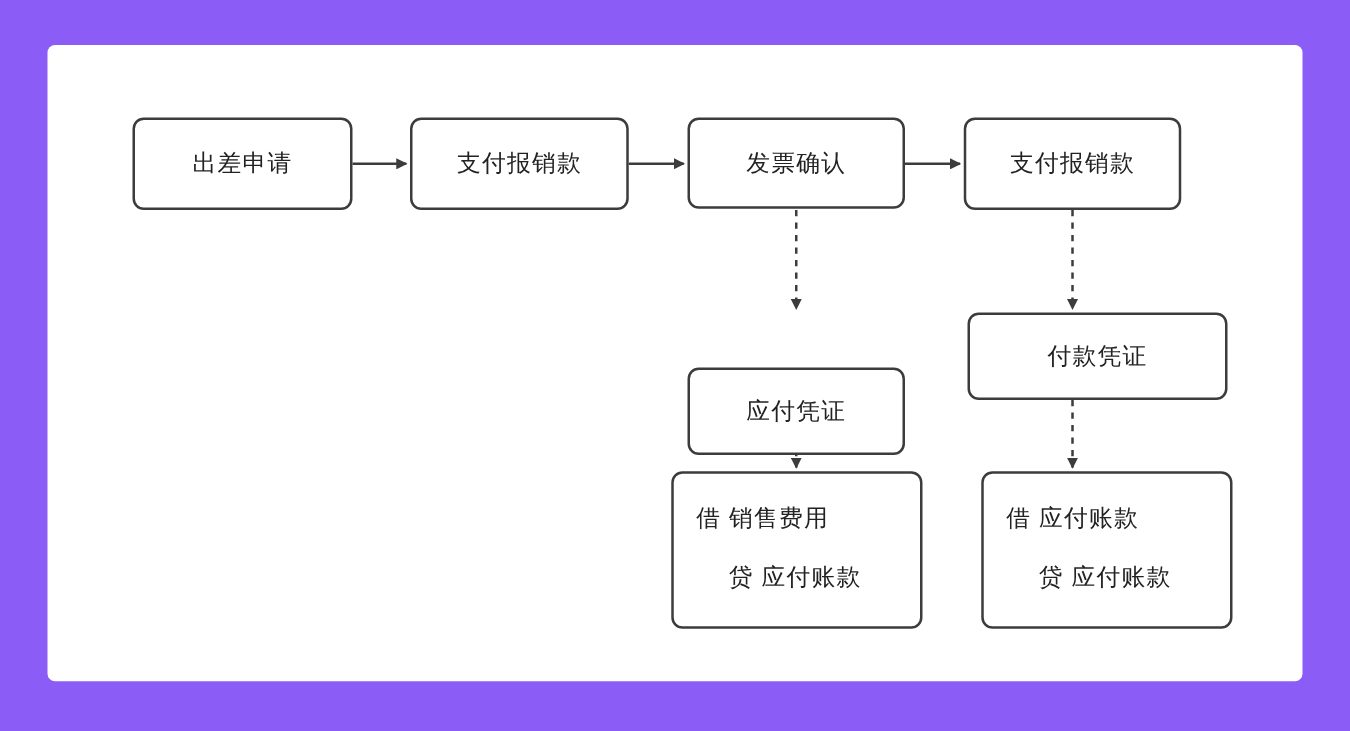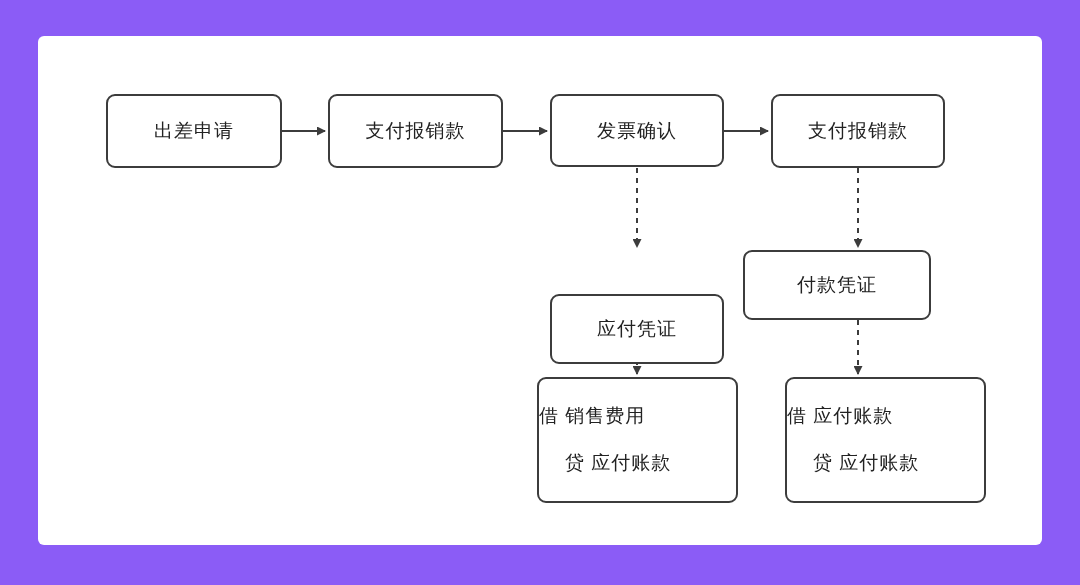--- a/index.html
+++ b/index.html
@@ -42,39 +42,40 @@
     align-items: center;
     justify-content: center;
     color: #222222;
     font-size: 19px;
     letter-spacing: 1px;
     white-space: nowrap;
   }
   .node.entry {
     align-items: flex-start;
     justify-content: center;
+    padding-left: 18px;
   }
   .entry-line {
     font-size: 19px;
     line-height: 1.1;
     color: #222222;
     letter-spacing: 1px;
   }
   .entry-line.credit {
     margin-top: 26px;
     padding-left: 26px;
   }
   
   #node-travel-request { left: 106px; top: 94px; width: 176px; height: 74px; }
   #node-submit-expense { left: 328px; top: 94px; width: 175px; height: 74px; }
   #node-invoice-confirm { left: 550px; top: 94px; width: 174px; height: 73px; }
   #node-pay-reimbursement { left: 771px; top: 94px; width: 174px; height: 74px; }
   
   #node-payable-voucher { left: 550px; top: 250px; width: 174px; height: 70px; margin-top: 44px; }
-  #node-payment-voucher { left: 743px; top: 250px; width: 188px; height: 70px; }
+  #node-payment-voucher { left: 774px; top: 250px; width: 208px; height: 70px; }
   
   #node-entry-payable { left: 537px; top: 377px; width: 201px; height: 126px; }
   #node-entry-payment { left: 758px; top: 377px; width: 201px; height: 126px; margin-left: 27px; }
 </style>
 </head>
 <body>
 
 <div id="screen">
 
   <div id="canvas"></div>

